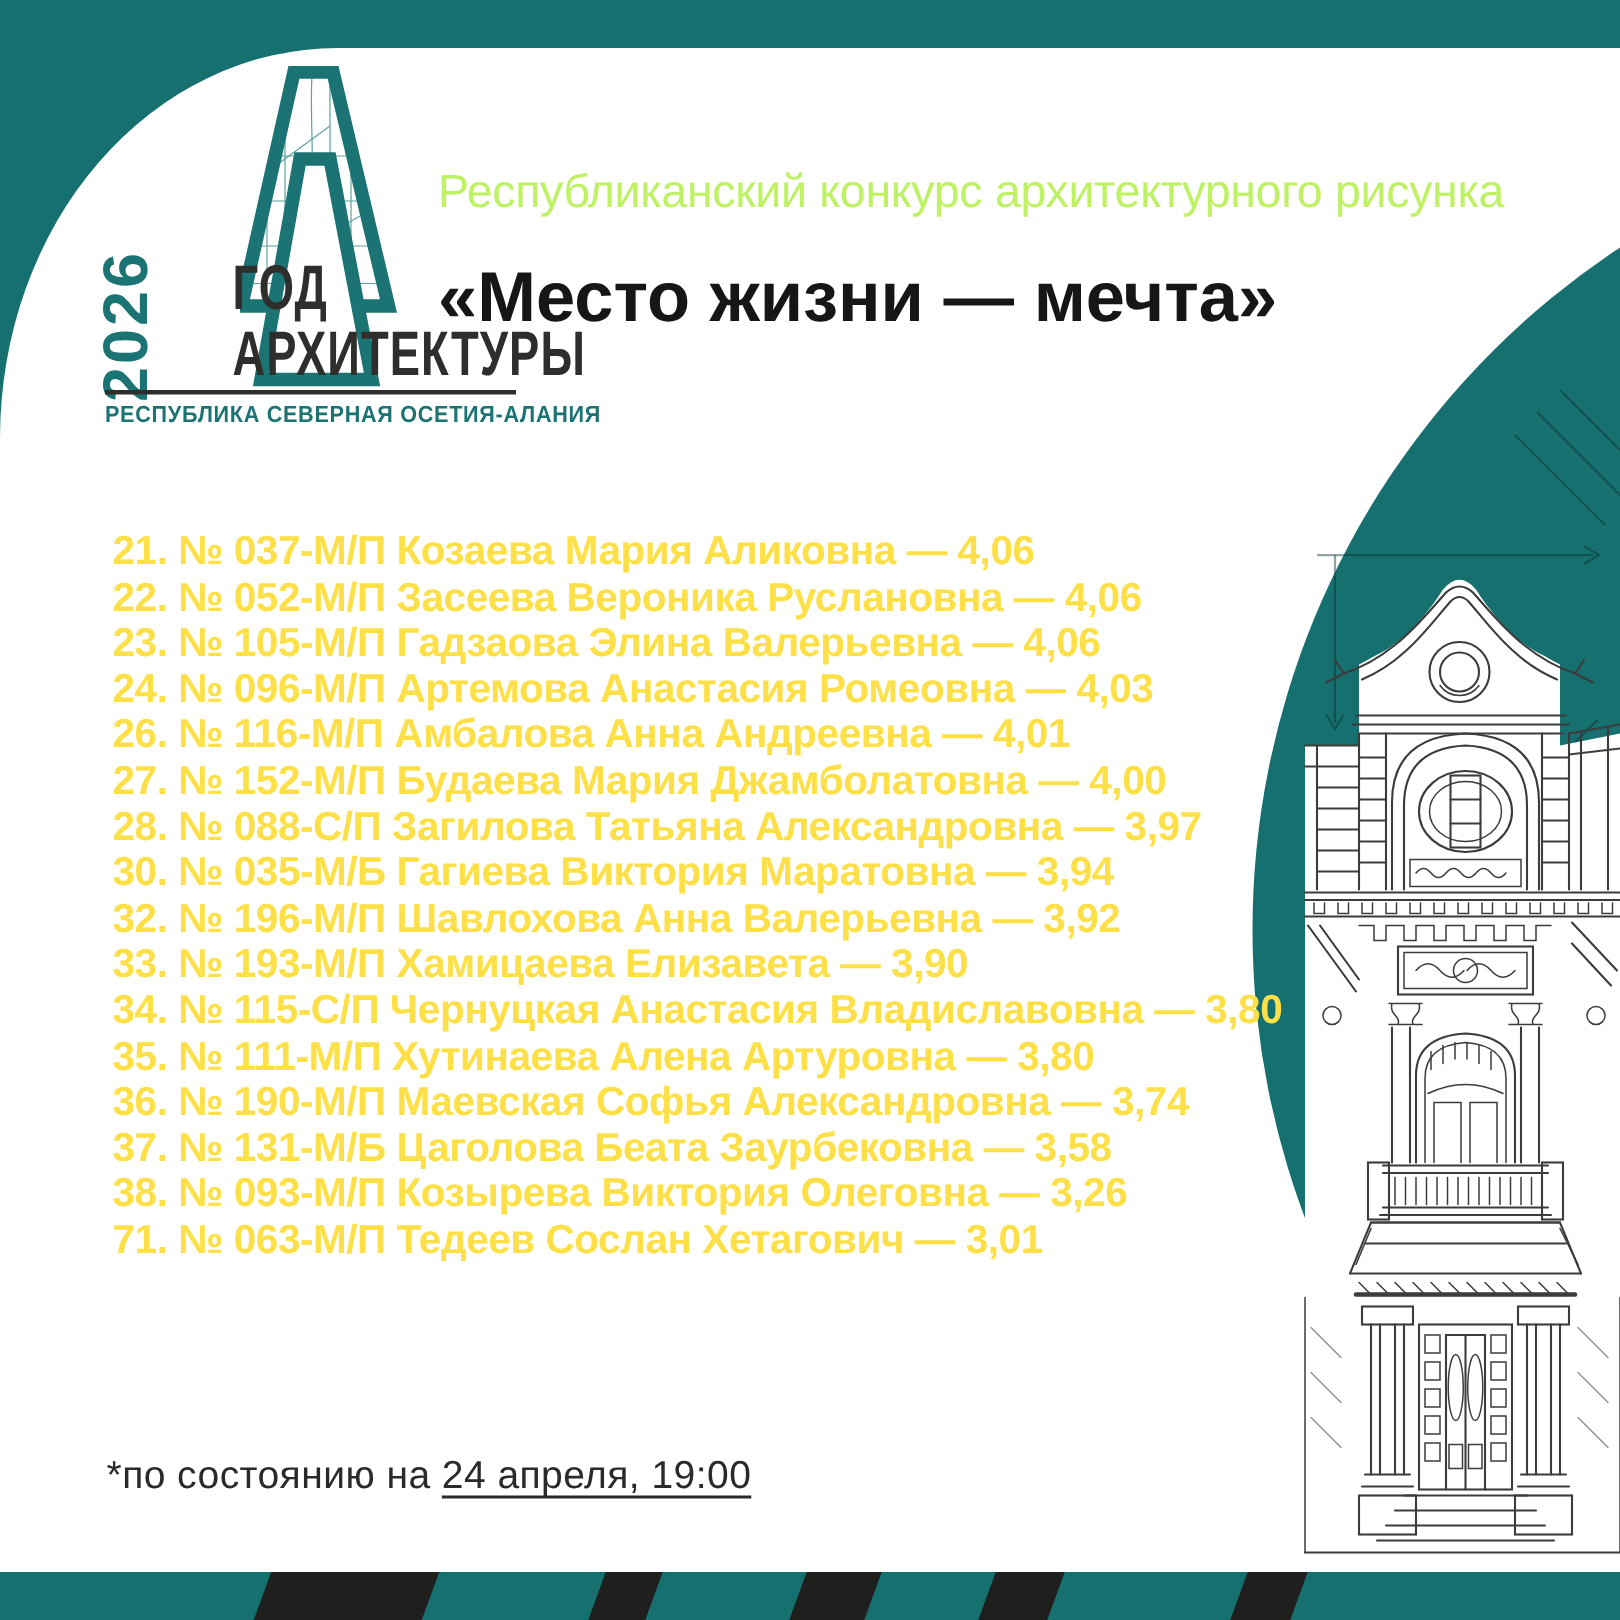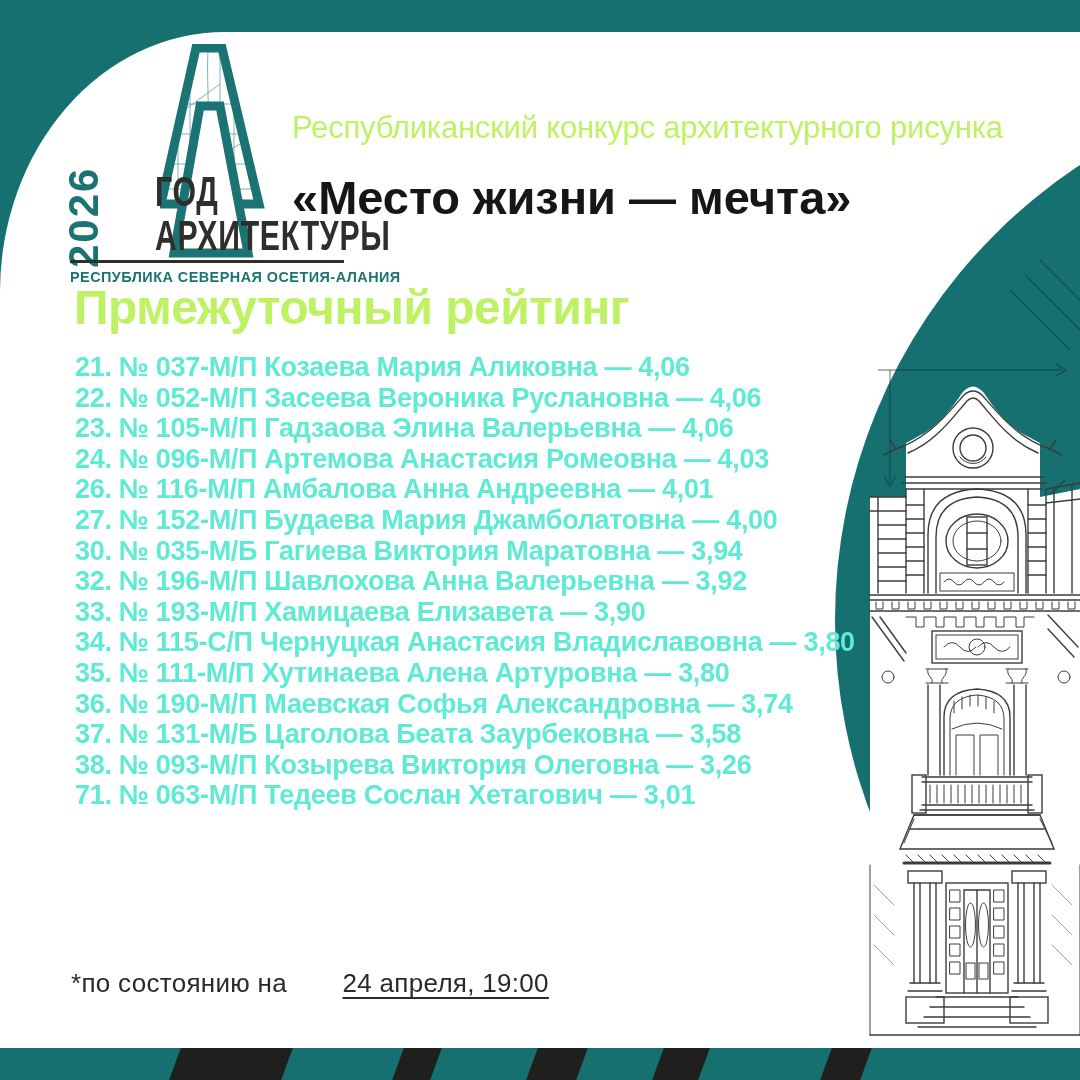--- a/index.html
+++ b/index.html
@@ -33,26 +33,26 @@
     transform:scaleX(.72);transform-origin:left top;letter-spacing:1px;}
   .logo-line2{left:155px;top:212px;font-weight:bold;font-size:42px;color:#2e2e2c;
     transform:scaleX(.72);transform-origin:left top;letter-spacing:1px;}
   .logo-rule{left:70px;top:260px;width:274px;height:3px;background:#2e2e2c;}
   .logo-region{left:70px;top:268px;font-weight:bold;font-size:15.5px;color:var(--teal-logo,#1b7473);
     transform:scaleX(.93);transform-origin:left top;letter-spacing:.5px;white-space:nowrap;}
   
   .contest-line{left:292px;top:110px;font-size:31px;font-weight:normal;color:#bef264;letter-spacing:-.2px;white-space:nowrap;}
   .contest-title{left:292px;top:150px;font-size:47px;font-weight:bold;color:#161616;letter-spacing:0;white-space:nowrap;margin-top:20px;}
   
-  .heading{left:74px;top:280px;font-size:48px;font-weight:bold;letter-spacing:-.5px;color:#bef264;}
+  .heading{left:74px;top:280px;font-size:48px;font-weight:bold;letter-spacing:-.5px;color:#ffffff;}
   .list{left:75px;top:352px;width:800px;}
-  .row{font-size:27px;font-weight:bold;line-height:30.6px;letter-spacing:-.3px;color:#5eead4;white-space:nowrap;}
+  .row{font-size:27px;font-weight:bold;line-height:30.6px;letter-spacing:-.3px;color:#fde047;white-space:nowrap;}
   
   .footnote{left:71px;top:968px;font-size:26px;color:#2a2a2a;letter-spacing:.3px;white-space:nowrap;}
-  .footnote .u{text-decoration:underline;text-underline-offset:5px;text-decoration-thickness:2px;margin-left:48px;}
+  .footnote .u{text-decoration:underline;text-underline-offset:5px;text-decoration-thickness:2px;}
   svg{display:block;}
 </style>
 </head>
 <body style="--teal: #16706f; --teal-logo: #1b7473; --stripe: #1f1f1e; --ink: #1d1d1b;">
 
 <div class="abs card"></div>
 
 <div class="abs big-circle"></div>
 
 <svg class="abs" style="left:860px;top:230px;" width="220" height="430" viewBox="0 0 220 430">
@@ -203,20 +203,21 @@
 <div class="abs contest-title">«Место жизни — мечта»</div>
 
 <div class="abs heading">Прмежуточный рейтинг</div>
 <div class="abs list">
     <div class="row">21. № 037-М/П Козаева Мария Аликовна — 4,06</div>
     <div class="row">22. № 052-М/П Засеева Вероника Руслановна — 4,06</div>
     <div class="row">23. № 105-М/П Гадзаова Элина Валерьевна — 4,06</div>
     <div class="row">24. № 096-М/П Артемова Анастасия Ромеовна — 4,03</div>
     <div class="row">26. № 116-М/П Амбалова Анна Андреевна — 4,01</div>
     <div class="row">27. № 152-М/П Будаева Мария Джамболатовна — 4,00</div>
+    <div class="row">28. № 088-С/П Загилова Татьяна Александровна — 3,97</div>
     <div class="row">30. № 035-М/Б Гагиева Виктория Маратовна — 3,94</div>
     <div class="row">32. № 196-М/П Шавлохова Анна Валерьевна — 3,92</div>
     <div class="row">33. № 193-М/П Хамицаева Елизавета — 3,90</div>
     <div class="row">34. № 115-С/П Чернуцкая Анастасия Владиславовна — 3,80</div>
     <div class="row">35. № 111-М/П Хутинаева Алена Артуровна — 3,80</div>
     <div class="row">36. № 190-М/П Маевская Софья Александровна — 3,74</div>
     <div class="row">37. № 131-М/Б Цаголова Беата Заурбековна — 3,58</div>
     <div class="row">38. № 093-М/П Козырева Виктория Олеговна — 3,26</div>
     <div class="row">71. № 063-М/П Тедеев Сослан Хетагович — 3,01</div>
   </div>

